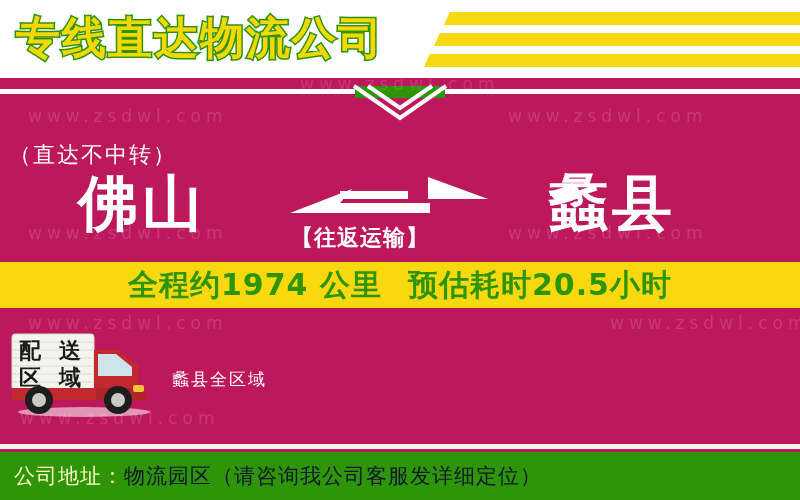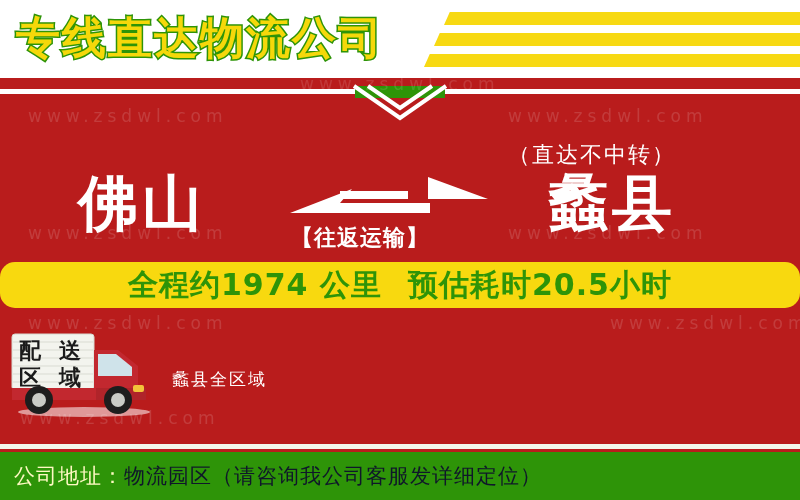--- a/index.html
+++ b/index.html
@@ -25,21 +25,21 @@
     position:absolute;left:0;height:13px;background:#f7d913;
     transform:skewX(-24deg);transform-origin:left bottom;
   }
   .s1{top:2px;width:390px;left:24px;}
   .s2{top:23px;width:390px;left:14px;}
   .s3{top:44px;width:390px;left:4px;}
 
   
   .body-green{
     position:absolute;left:0;top:78px;width:800px;height:374px;
-    background:#b91c1c;overflow:hidden;
+    background:#be185d;overflow:hidden;
   }
   .topline{position:absolute;left:0;top:11px;width:800px;height:5px;background:#ffffff;}
   .topline-gap{position:absolute;left:355px;top:8px;width:90px;height:12px;background:#2e9408;}
 
   
   .chevron{position:absolute;left:352px;top:6px;width:96px;height:40px;}
 
   
   .wm{
     position:absolute;
@@ -61,34 +61,34 @@
   .city{
     position:absolute;top:90px;
     color:#ffffff;font-size:60px;font-weight:bold;letter-spacing:4px;
     line-height:70px;white-space:nowrap;
   }
   .city-from{left:78px;}
   .city-to{left:548px;}
 
   
   .mid-top{
-    position:absolute;left:0;top:62px;width:676px;text-align:right;
-    color:#ffffff;font-size:22px;letter-spacing:2px;white-space:nowrap;
+    position:absolute;left:0;top:62px;width:676px;text-align:left;
+    color:#ffffff;font-size:22px;letter-spacing:2px;white-space:nowrap;padding-left:9px;
   }
   .mid-bottom{
     position:absolute;left:0;top:145px;width:720px;text-align:center;
     color:#ffffff;font-size:22px;font-weight:bold;letter-spacing:1px;white-space:nowrap;
   }
   .arrows{position:absolute;left:280px;top:95px;width:220px;height:46px;}
 
   
   .band{
     position:absolute;left:0;top:184px;width:800px;height:46px;
     background:#f8d90f;
-    display:flex;align-items:center;justify-content:center;border-radius:15px;
+    display:flex;align-items:center;justify-content:center;
   }
   .band-text{
     color:#2e9408;font-size:30px;font-weight:bold;letter-spacing:1px;white-space:nowrap;
   }
   .band-gap{display:inline-block;width:26px;}
 
   
   .truck-wrap{position:absolute;left:6px;top:252px;width:160px;height:90px;}
   .delivery-text{
     position:absolute;left:172px;top:290px;

